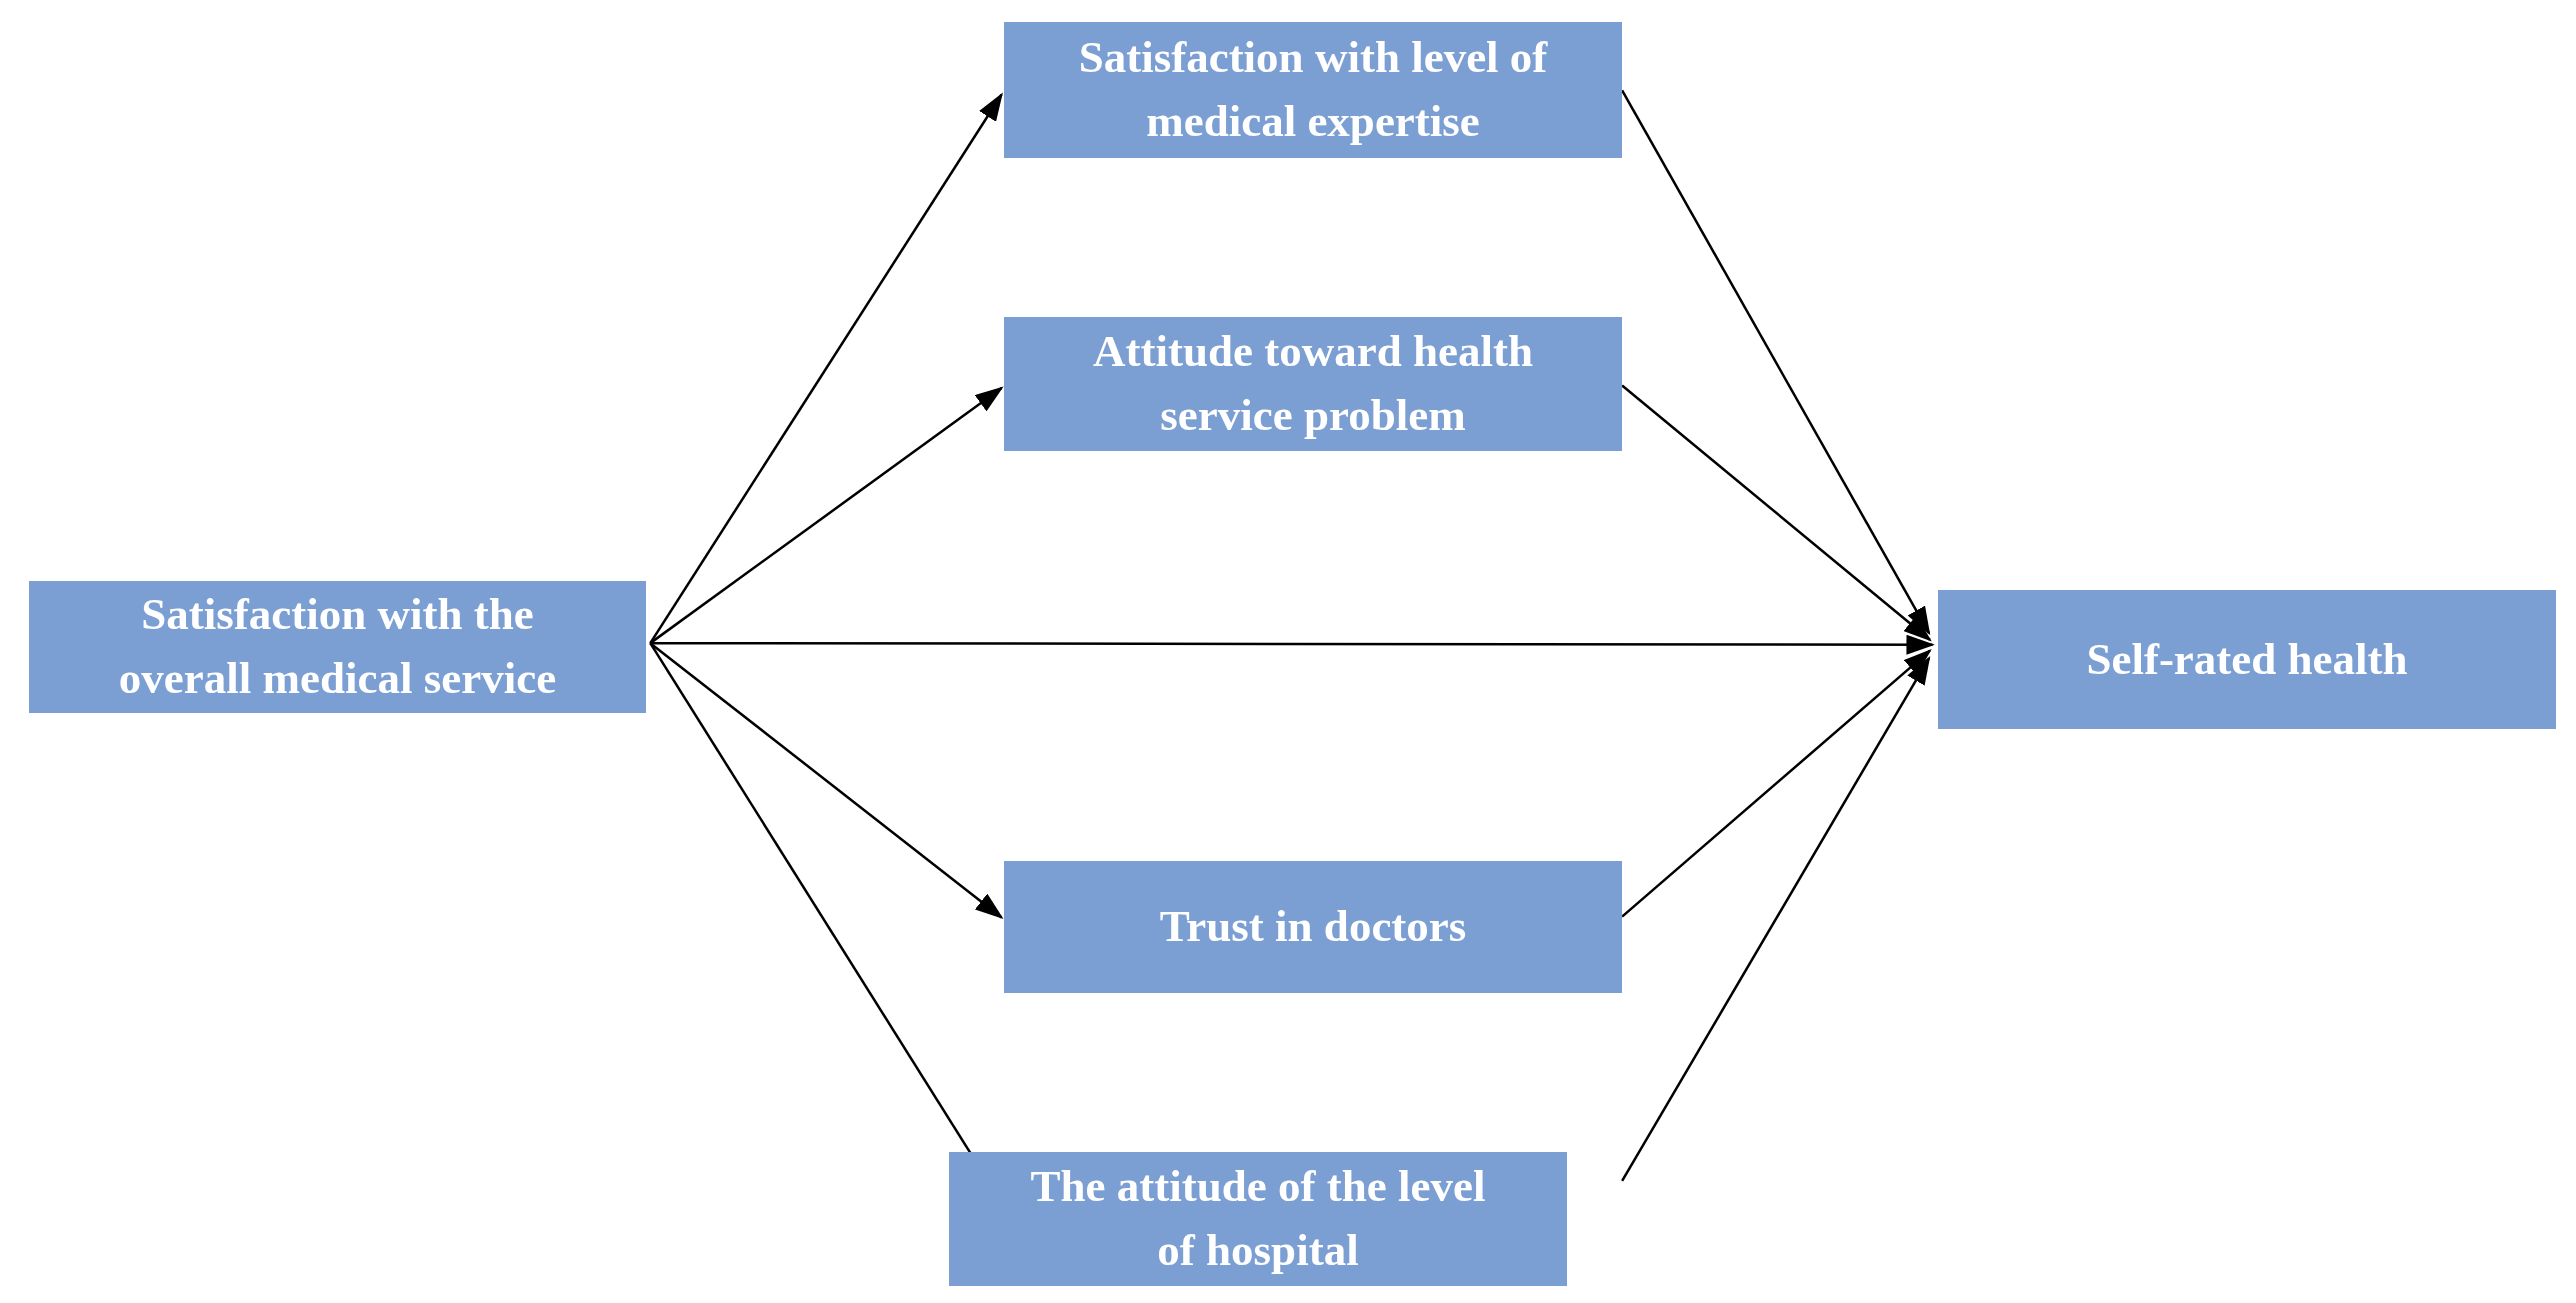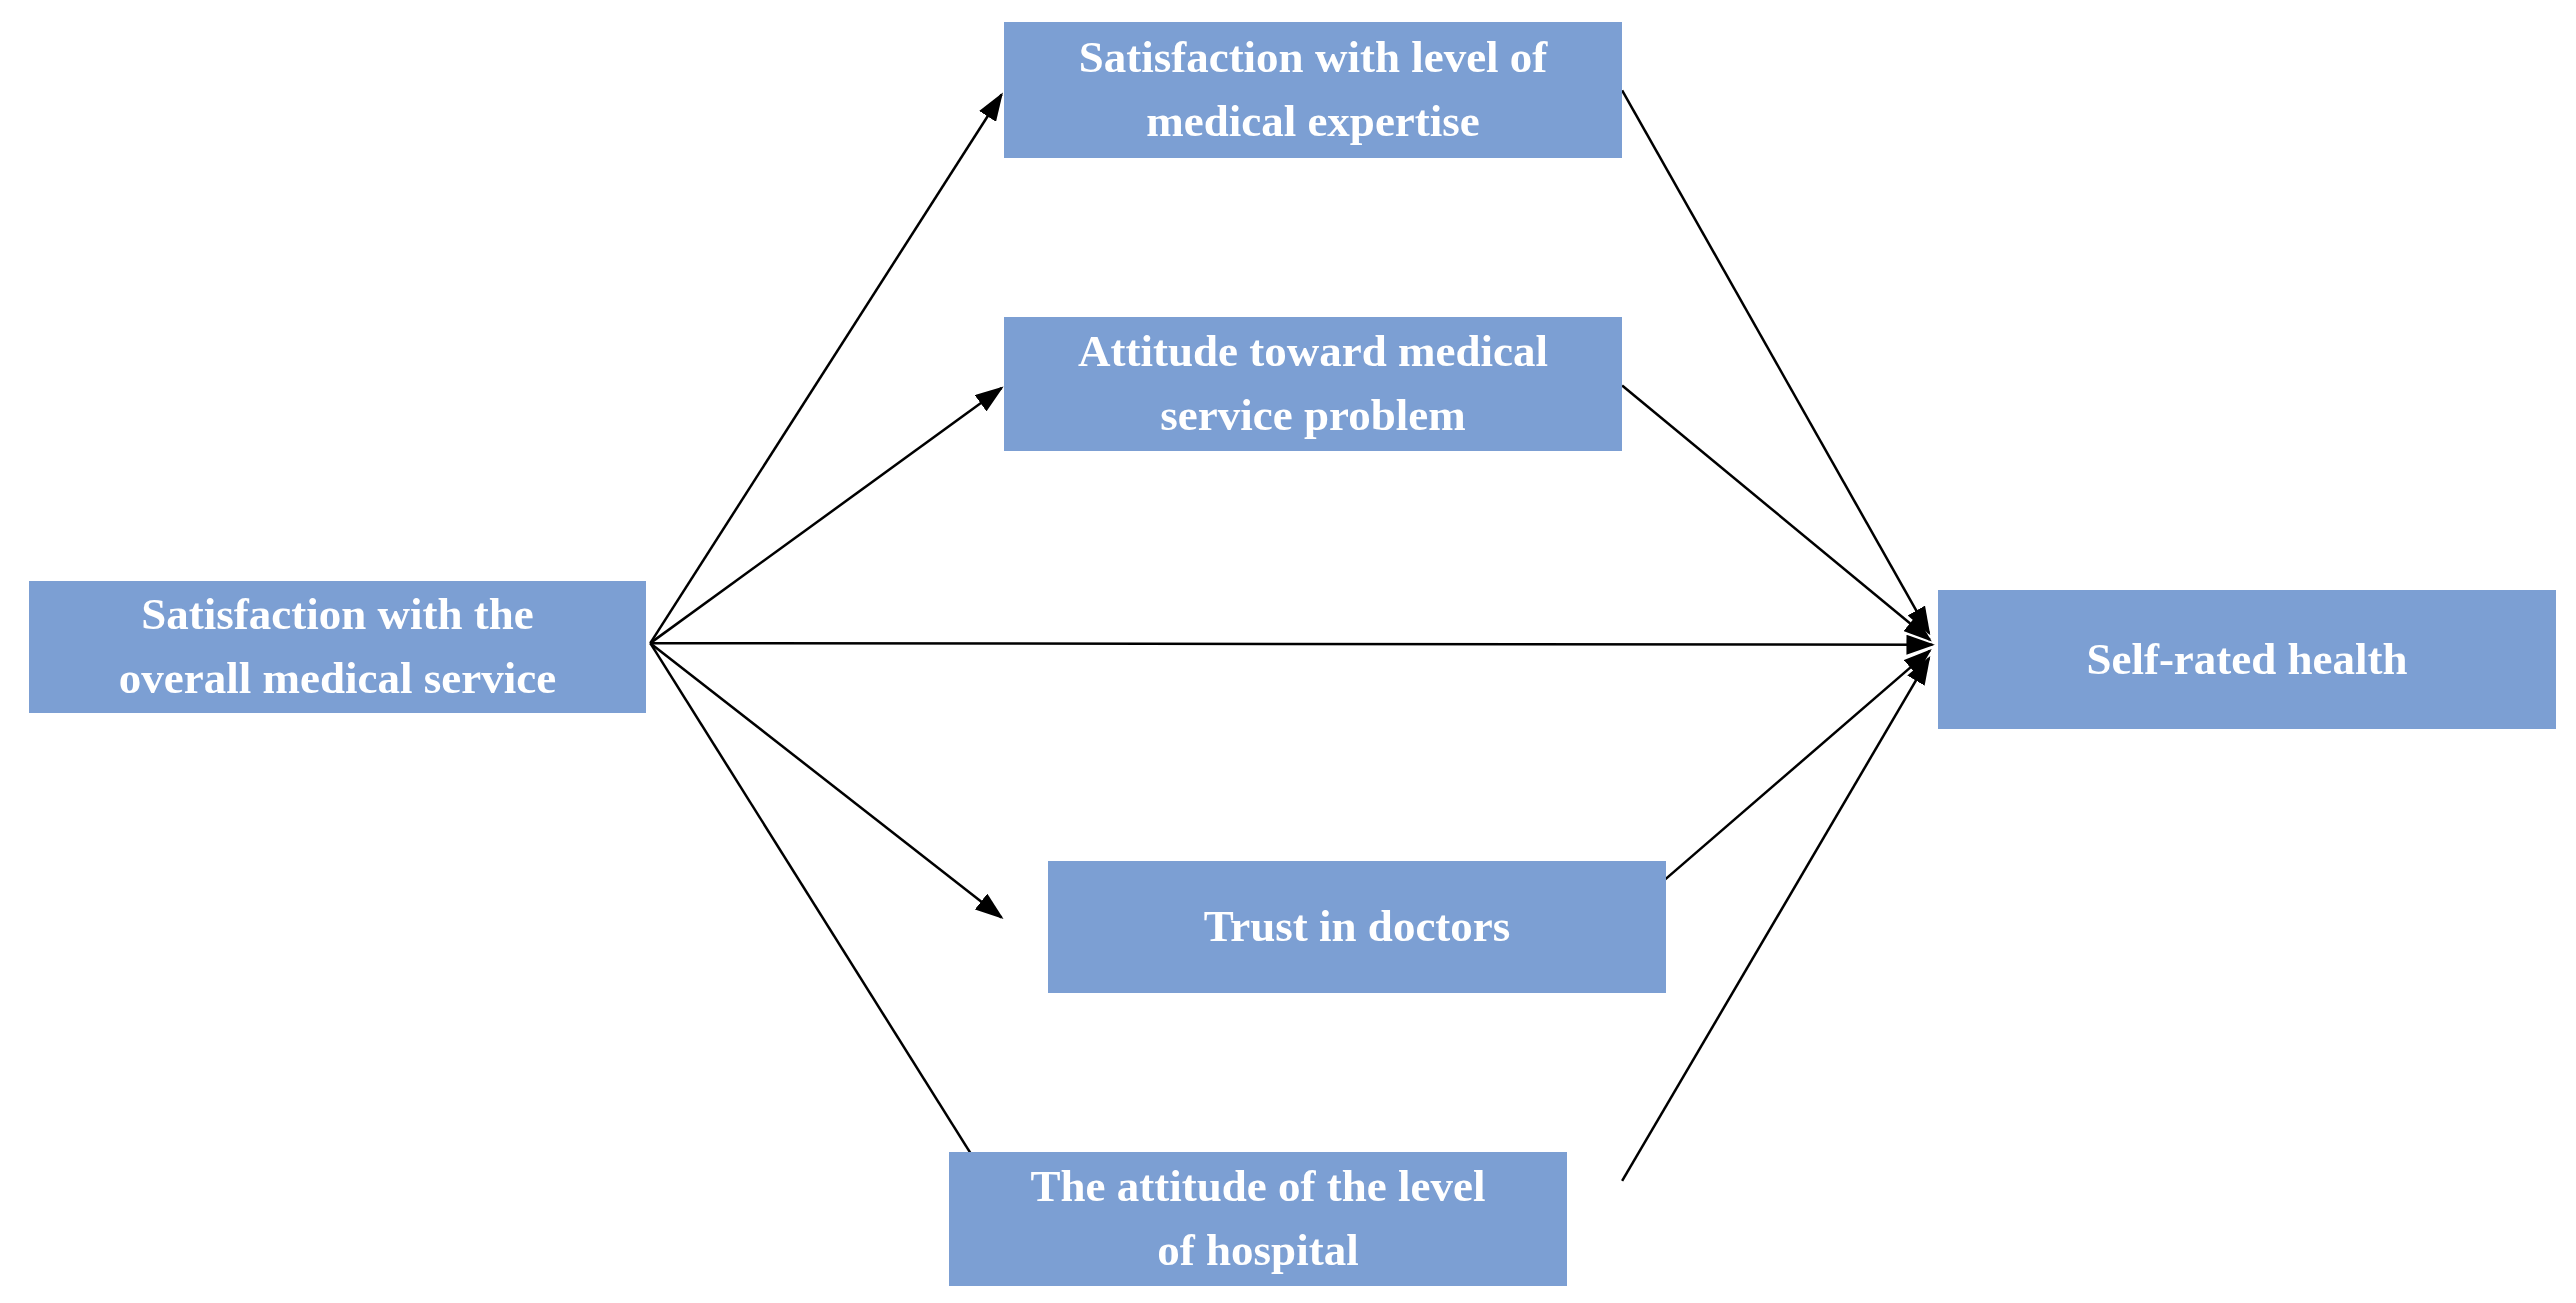--- a/index.html
+++ b/index.html
@@ -23,21 +23,21 @@
     color:var(--node-text,#ffffff);
     font-family:"Liberation Serif","DejaVu Serif",serif;
     font-weight:700;
     font-size:45px;line-height:1.42;
     white-space:pre-line;
     padding:0 29px;box-sizing:border-box;
   }
   .node--overall  {left:29px;  top:581px;  width:617px;height:132px;}
   .node--expertise{left:1004px;top:22px;   width:618px;height:136px;}
   .node--attitude {left:1004px;top:317px;  width:618px;height:134px;}
-  .node--trust    {left:1048px;top:861px; width:618px;height:132px;}
+  .node--trust    {left:1004px;top:861px; width:618px;height:132px;}
   .node--hospital {left:949px;top:1152px; width:618px;height:134px;}
   .node--srh      {left:1938px;top:590px;  width:618px;height:139px;}
 </style>
 </head>
 <body>
 
 <div class="stage">
 
   <svg id="arrows" class="arrows" viewBox="0 0 3079 1558" xmlns="http://www.w3.org/2000/svg">
     <defs>
@@ -55,21 +55,21 @@
       <line class="edge" x1="1939" y1="1096" x2="2307" y2="778" marker-end="url(#arrowhead)"></line>
       <line class="edge" x1="1939" y1="1412" x2="2306" y2="787" marker-end="url(#arrowhead)"></line>
     </svg>
 
   <div class="node node--overall">Satisfaction with the
 overall medical service</div>
 
   <div class="node node--expertise">Satisfaction with level of
 medical expertise</div>
 
-  <div class="node node--attitude">Attitude toward medical
+  <div class="node node--attitude">Attitude toward health
 service problem</div>
 
   <div class="node node--trust">Trust in doctors</div>
 
   <div class="node node--hospital">The attitude of the level
 of hospital</div>
 
   <div class="node node--srh">Self-rated health</div>
 </div>
 

